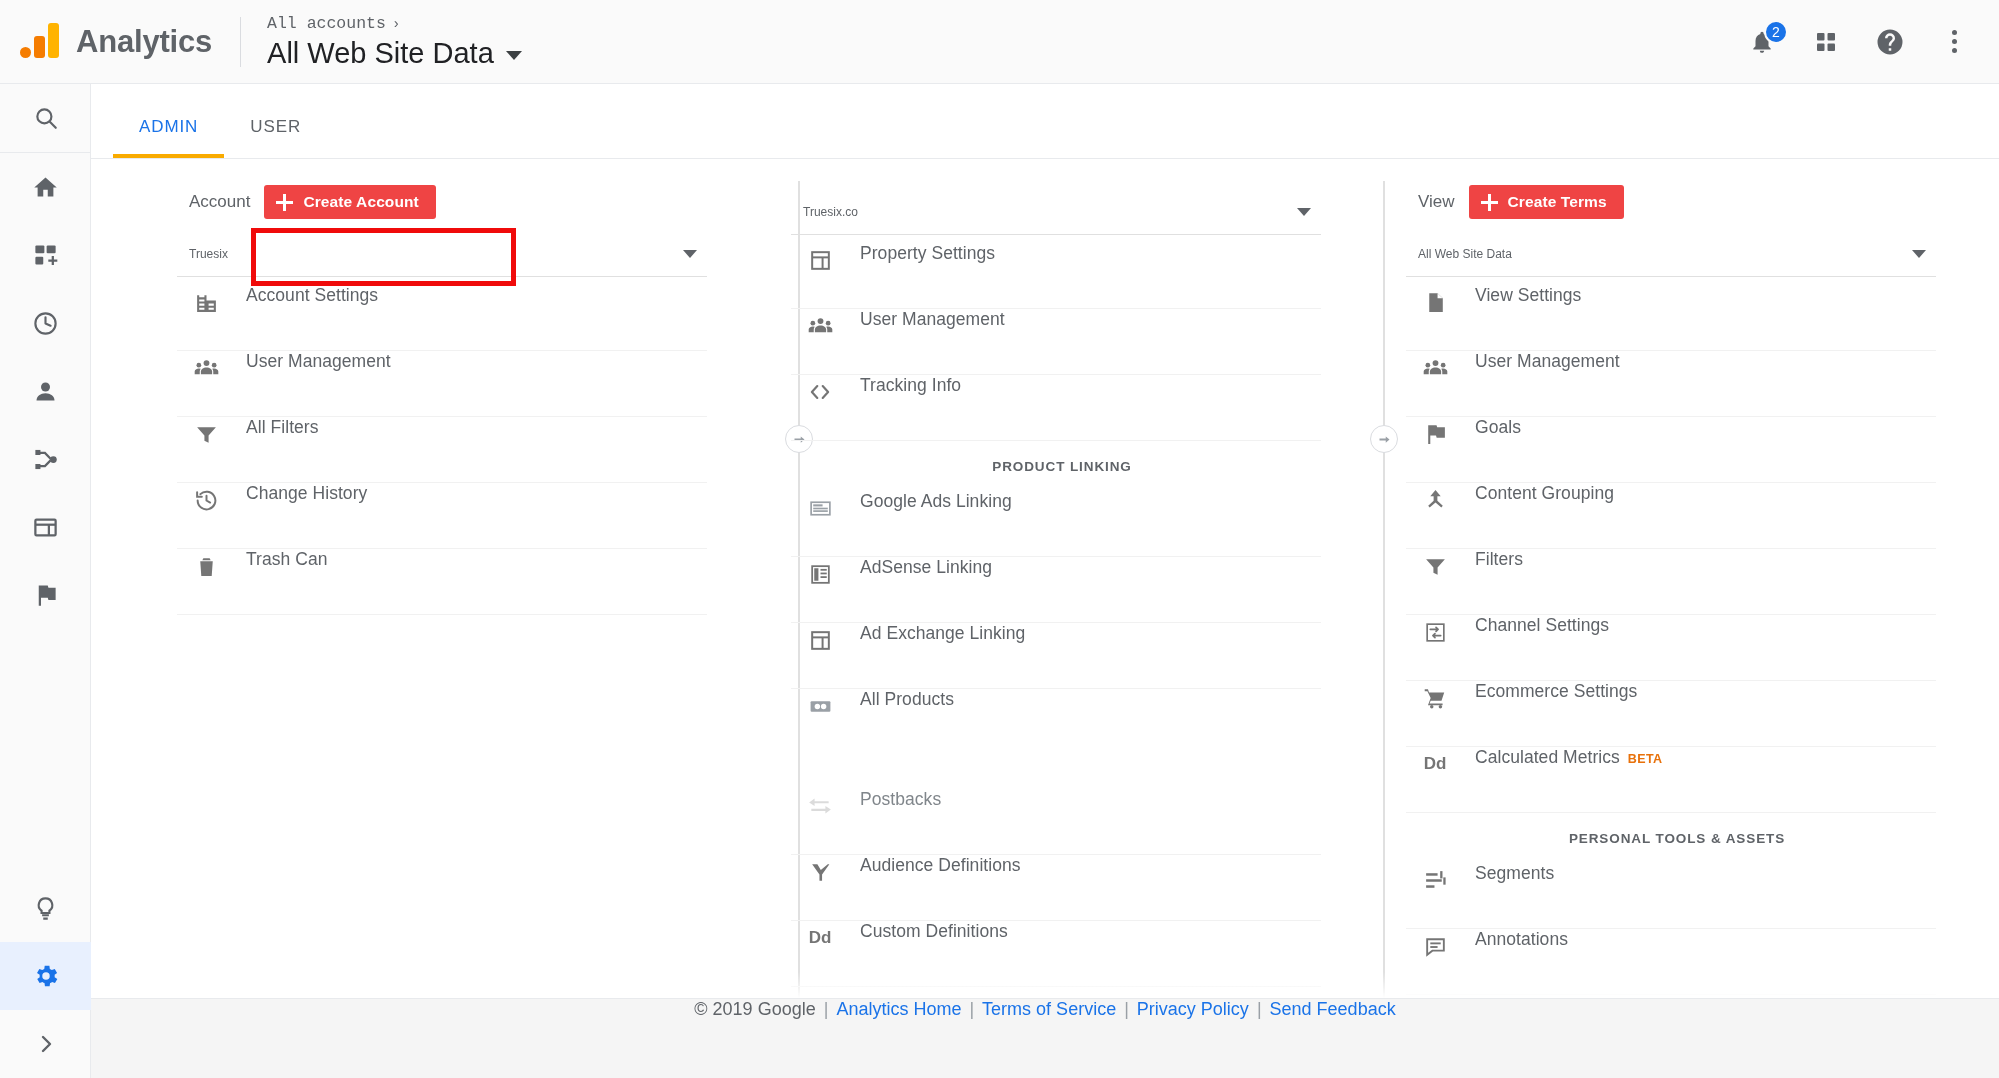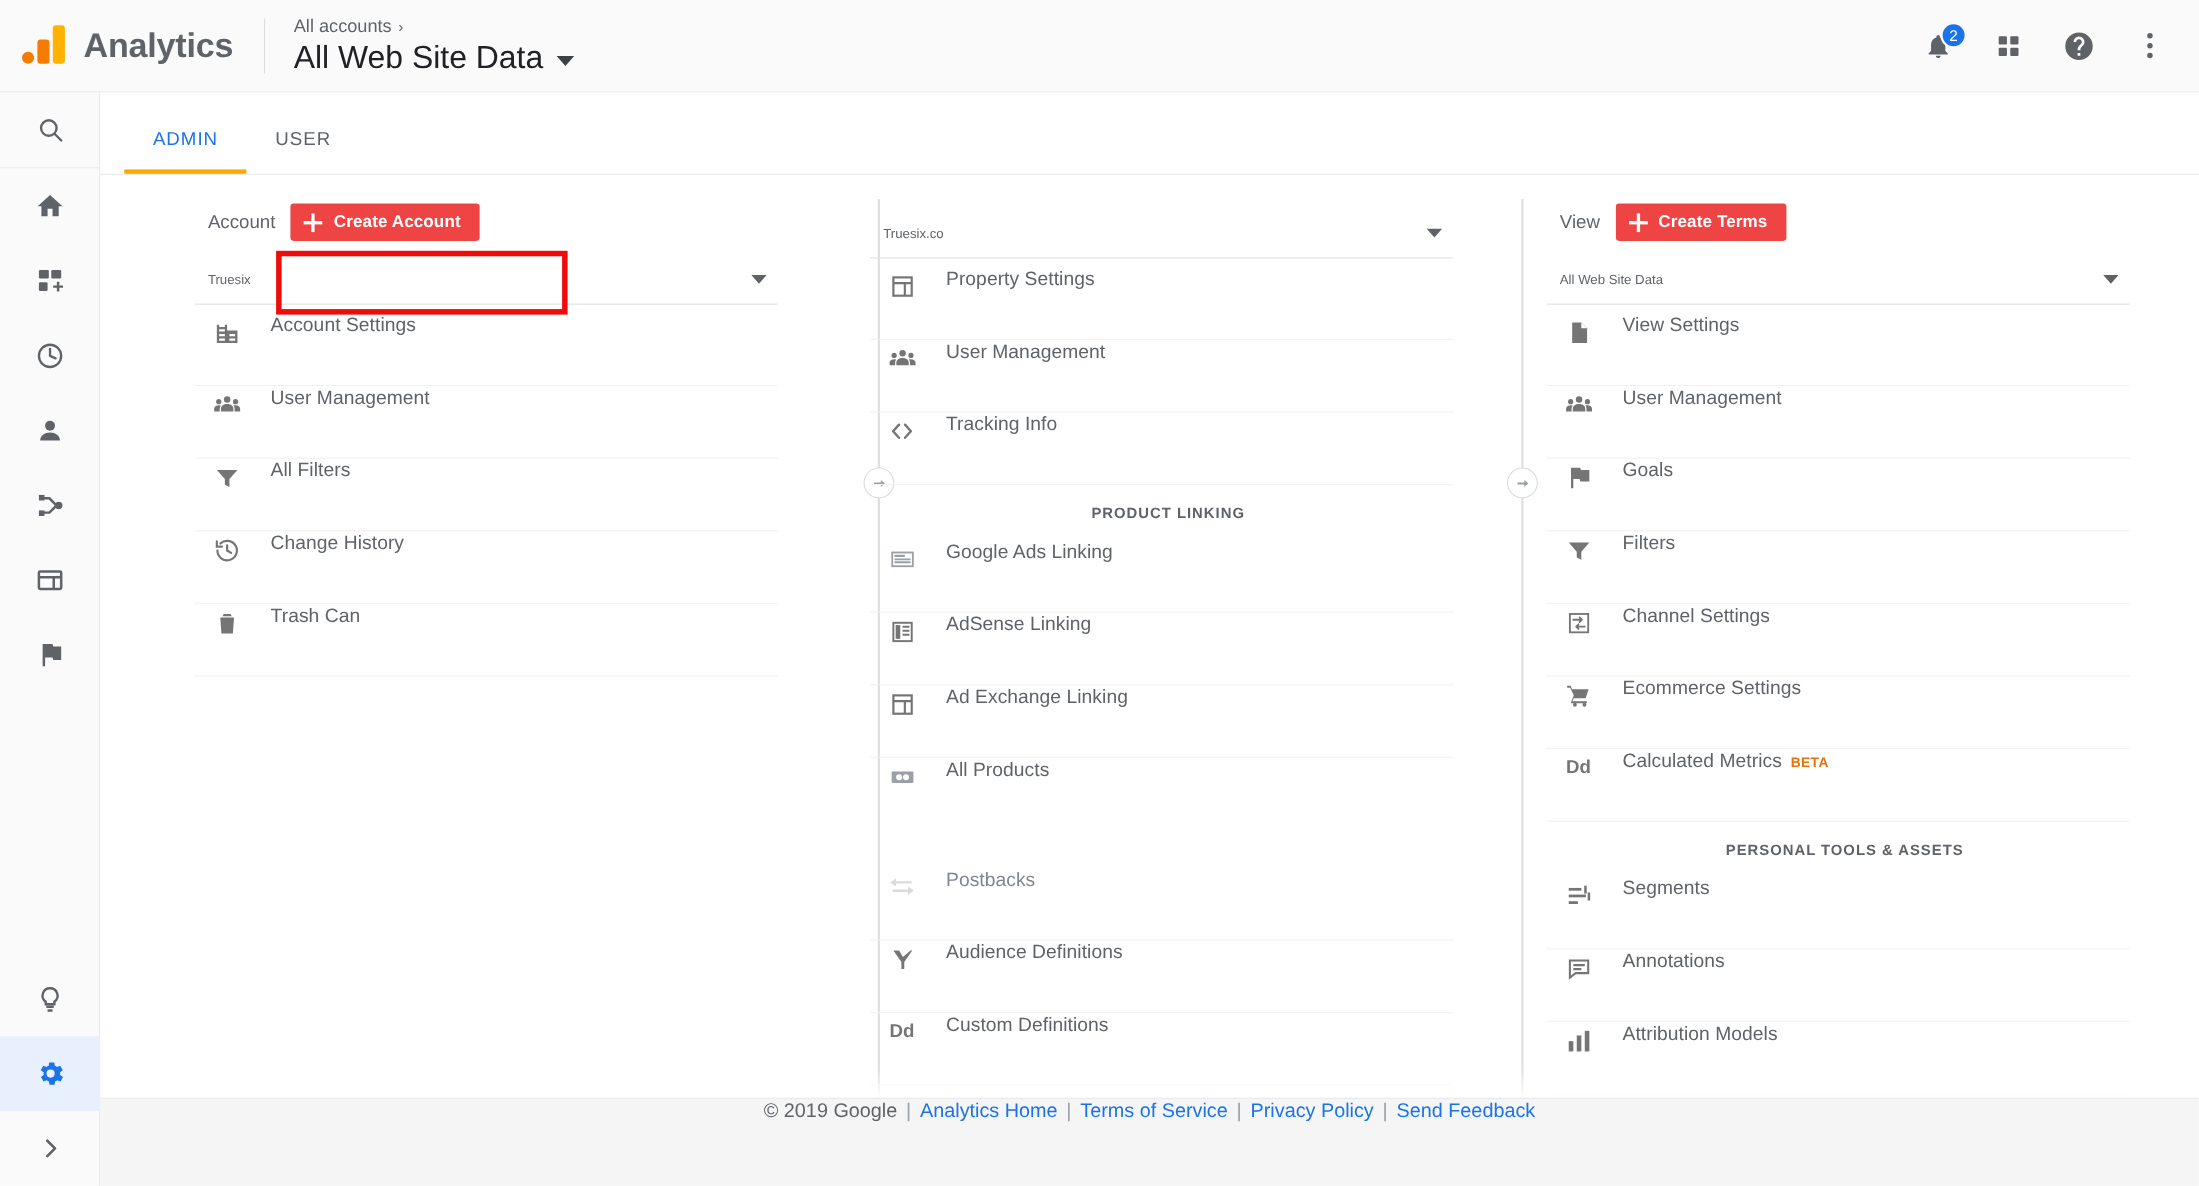--- a/index.html
+++ b/index.html
@@ -29,21 +29,21 @@
     font-size: 31px; color: #5f6368; font-weight: 700;
     margin-left: 14px; letter-spacing: -0.2px;
   }
   .topbar-sep {
     width: 1px; height: 50px; background: #dadce0;
     margin-left: 28px; margin-right: 26px;
   }
   .acct-block { display: flex; flex-direction: column; justify-content: center; }
   .acct-crumb {
     font-size: 16.5px; color: #5f6368; line-height: 22px;
-    display: flex; gap: 6px;
+    display: flex; gap: 6px; font-family: Liberation Mono, monospace;
   }
   .acct-crumb .chev { font-size: 14px; color: #5f6368; }
   .acct-title {
     font-size: 29px; color: #202124; font-weight: 400;
     line-height: 36px; display: flex; align-items: center; gap: 12px;
   }
   .acct-title .caret {
     width: 0; height: 0;
     border-left: 8px solid transparent; border-right: 8px solid transparent;
     border-top: 9px solid #3c4043; margin-top: 5px;
@@ -617,20 +617,28 @@
           <span class="mi-icon">
             <svg width="25" height="25" viewBox="0 0 24 24" fill="#757575">
                 <path d="M5 3v18h2v-8h5.5l.6 2H21V5h-7.4L13 3z"></path>
               </svg>
           </span>
           <span class="mi-label">Goals</span>
         </div>
         <div class="menu-item">
           <span class="mi-icon">
             <svg width="25" height="25" viewBox="0 0 24 24" fill="#757575">
+                <path d="M12 2l5 6h-3.2v4.3L19 17l-1.4 1.6-5.6-4.8-5.6 4.8L5 17l5.2-4.7V8H7z"></path>
+              </svg>
+          </span>
+          <span class="mi-label">Content Grouping</span>
+        </div>
+        <div class="menu-item">
+          <span class="mi-icon">
+            <svg width="25" height="25" viewBox="0 0 24 24" fill="#757575">
                 <path d="M3 5h18l-7 8v7l-4-2v-5z"></path>
               </svg>
           </span>
           <span class="mi-label">Filters</span>
         </div>
         <div class="menu-item">
           <span class="mi-icon">
             <svg width="25" height="25" viewBox="0 0 24 24" fill="none" stroke="#757575" stroke-width="1.6">
                 <rect x="4" y="4" width="16" height="16"></rect>
                 <path d="M7 9h7.5l-2-2m2 2-2 2" stroke-linecap="round" stroke-linejoin="round"></path>

